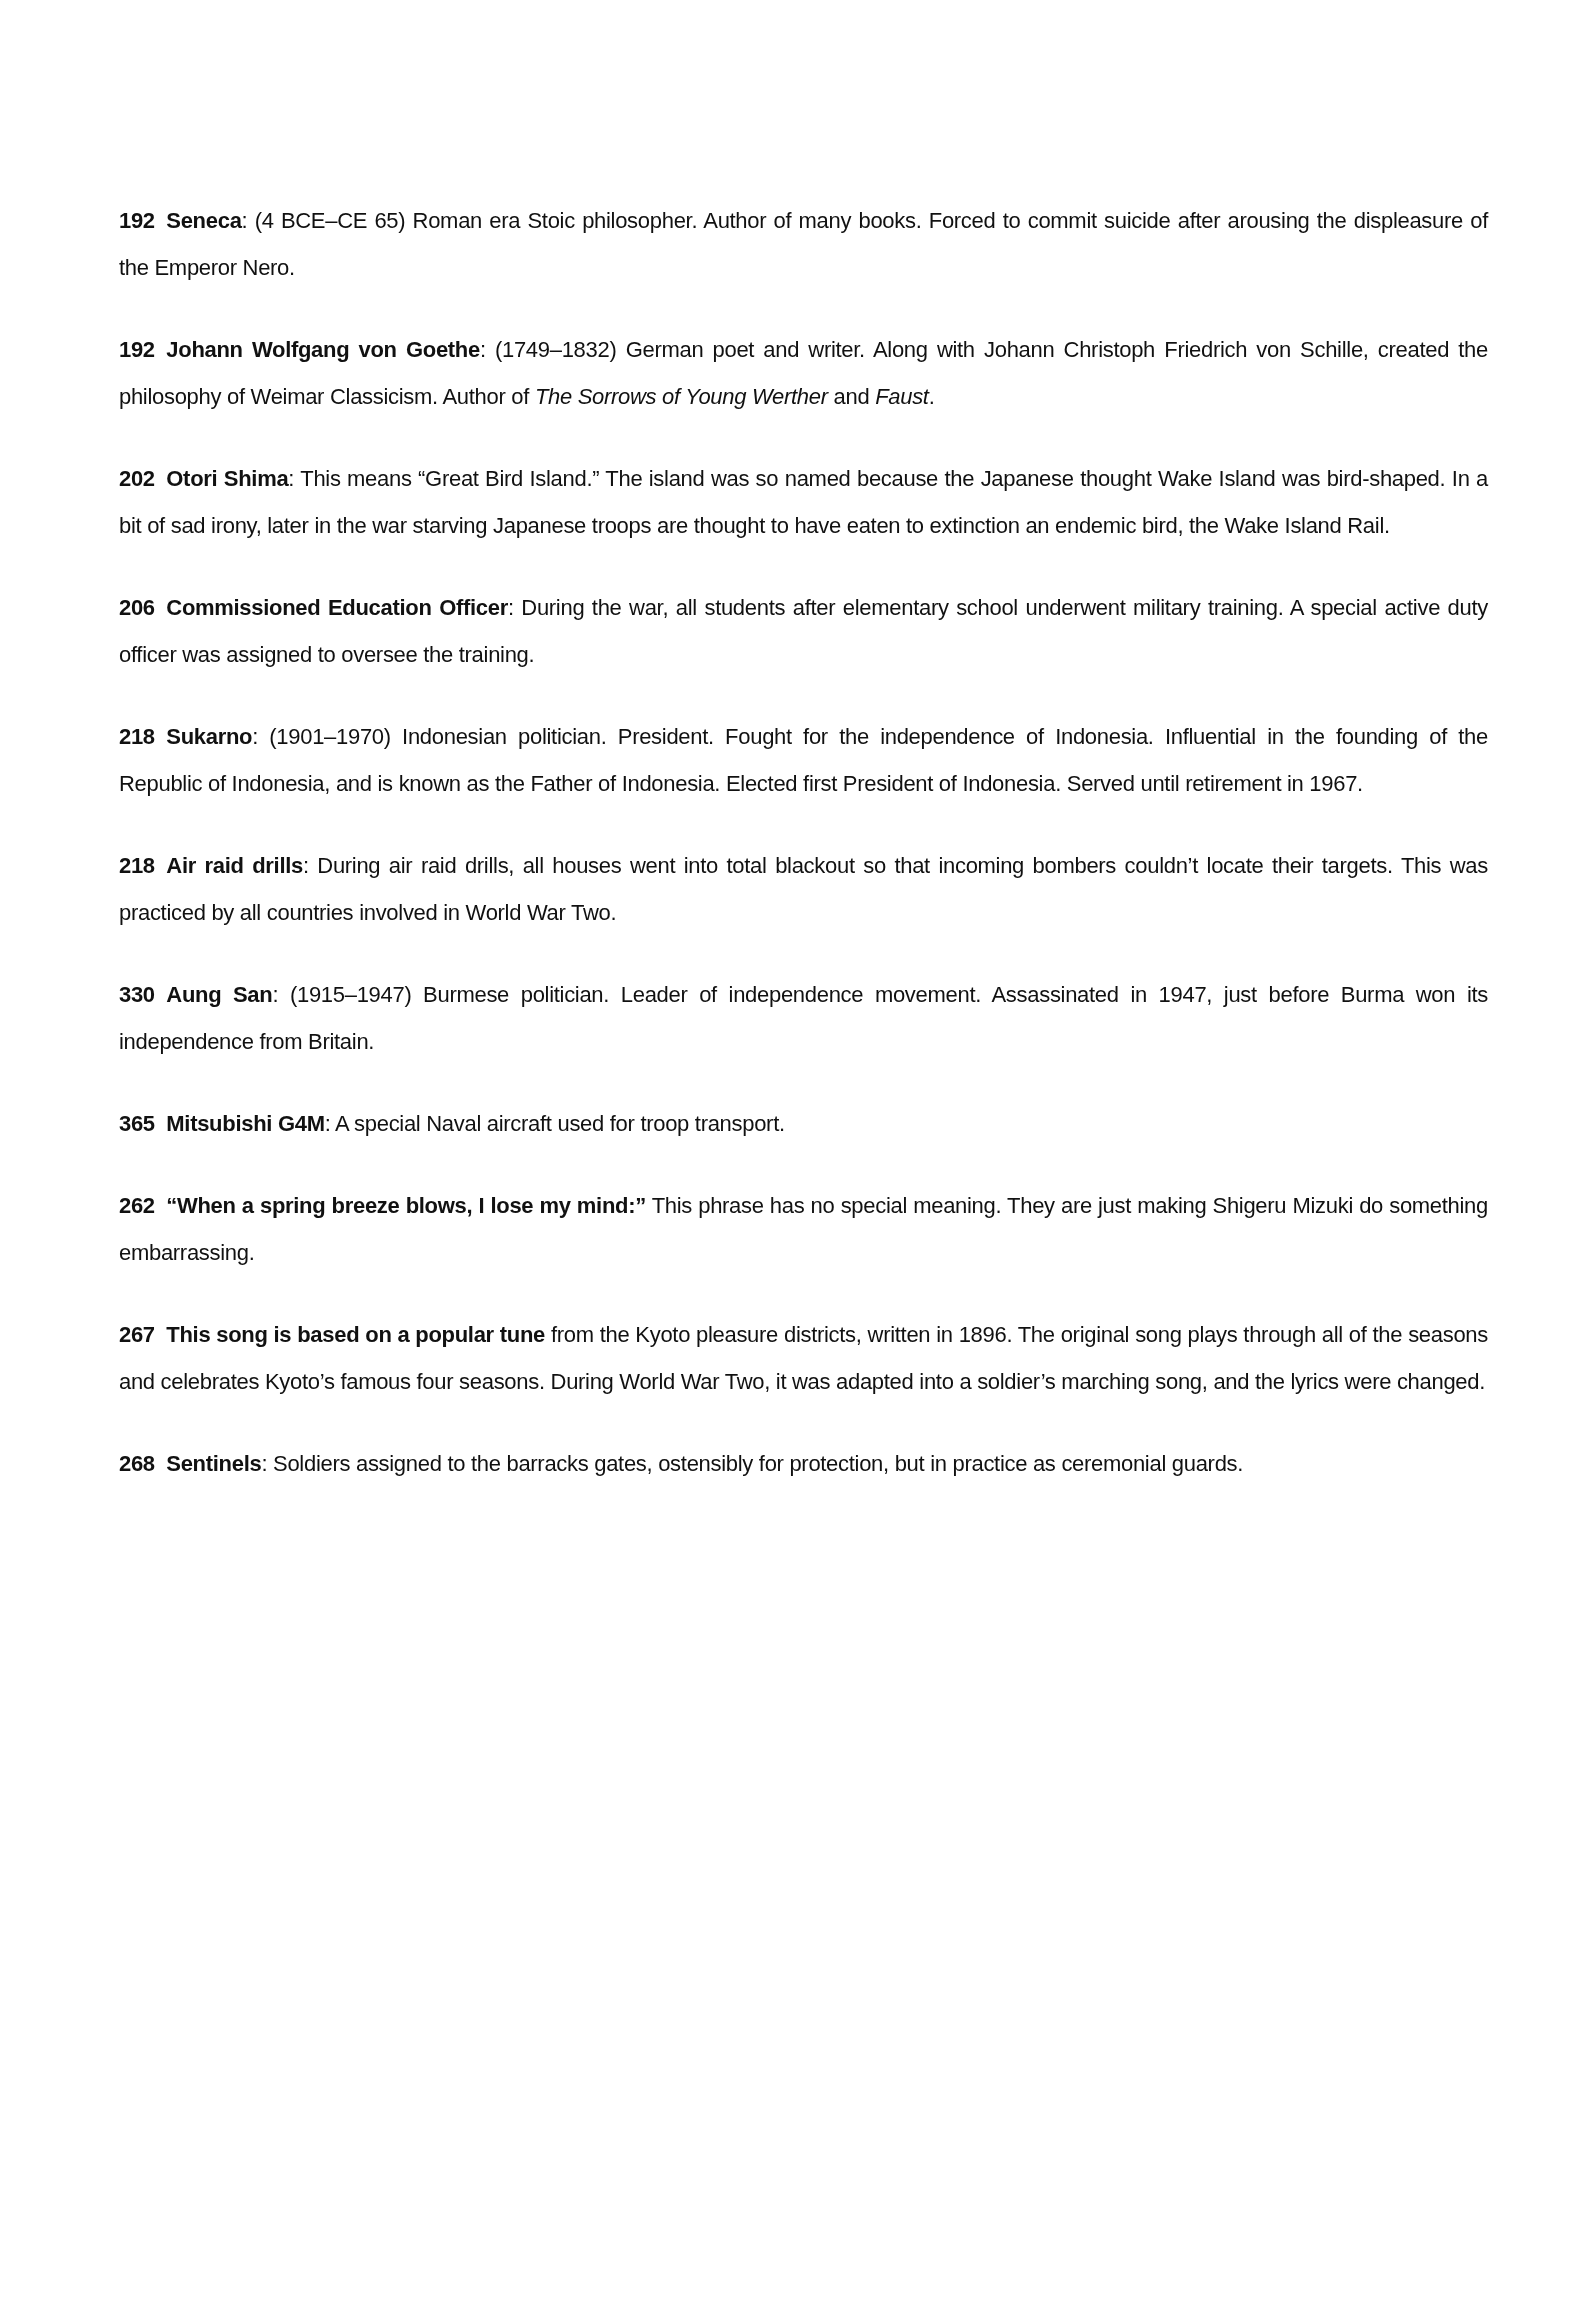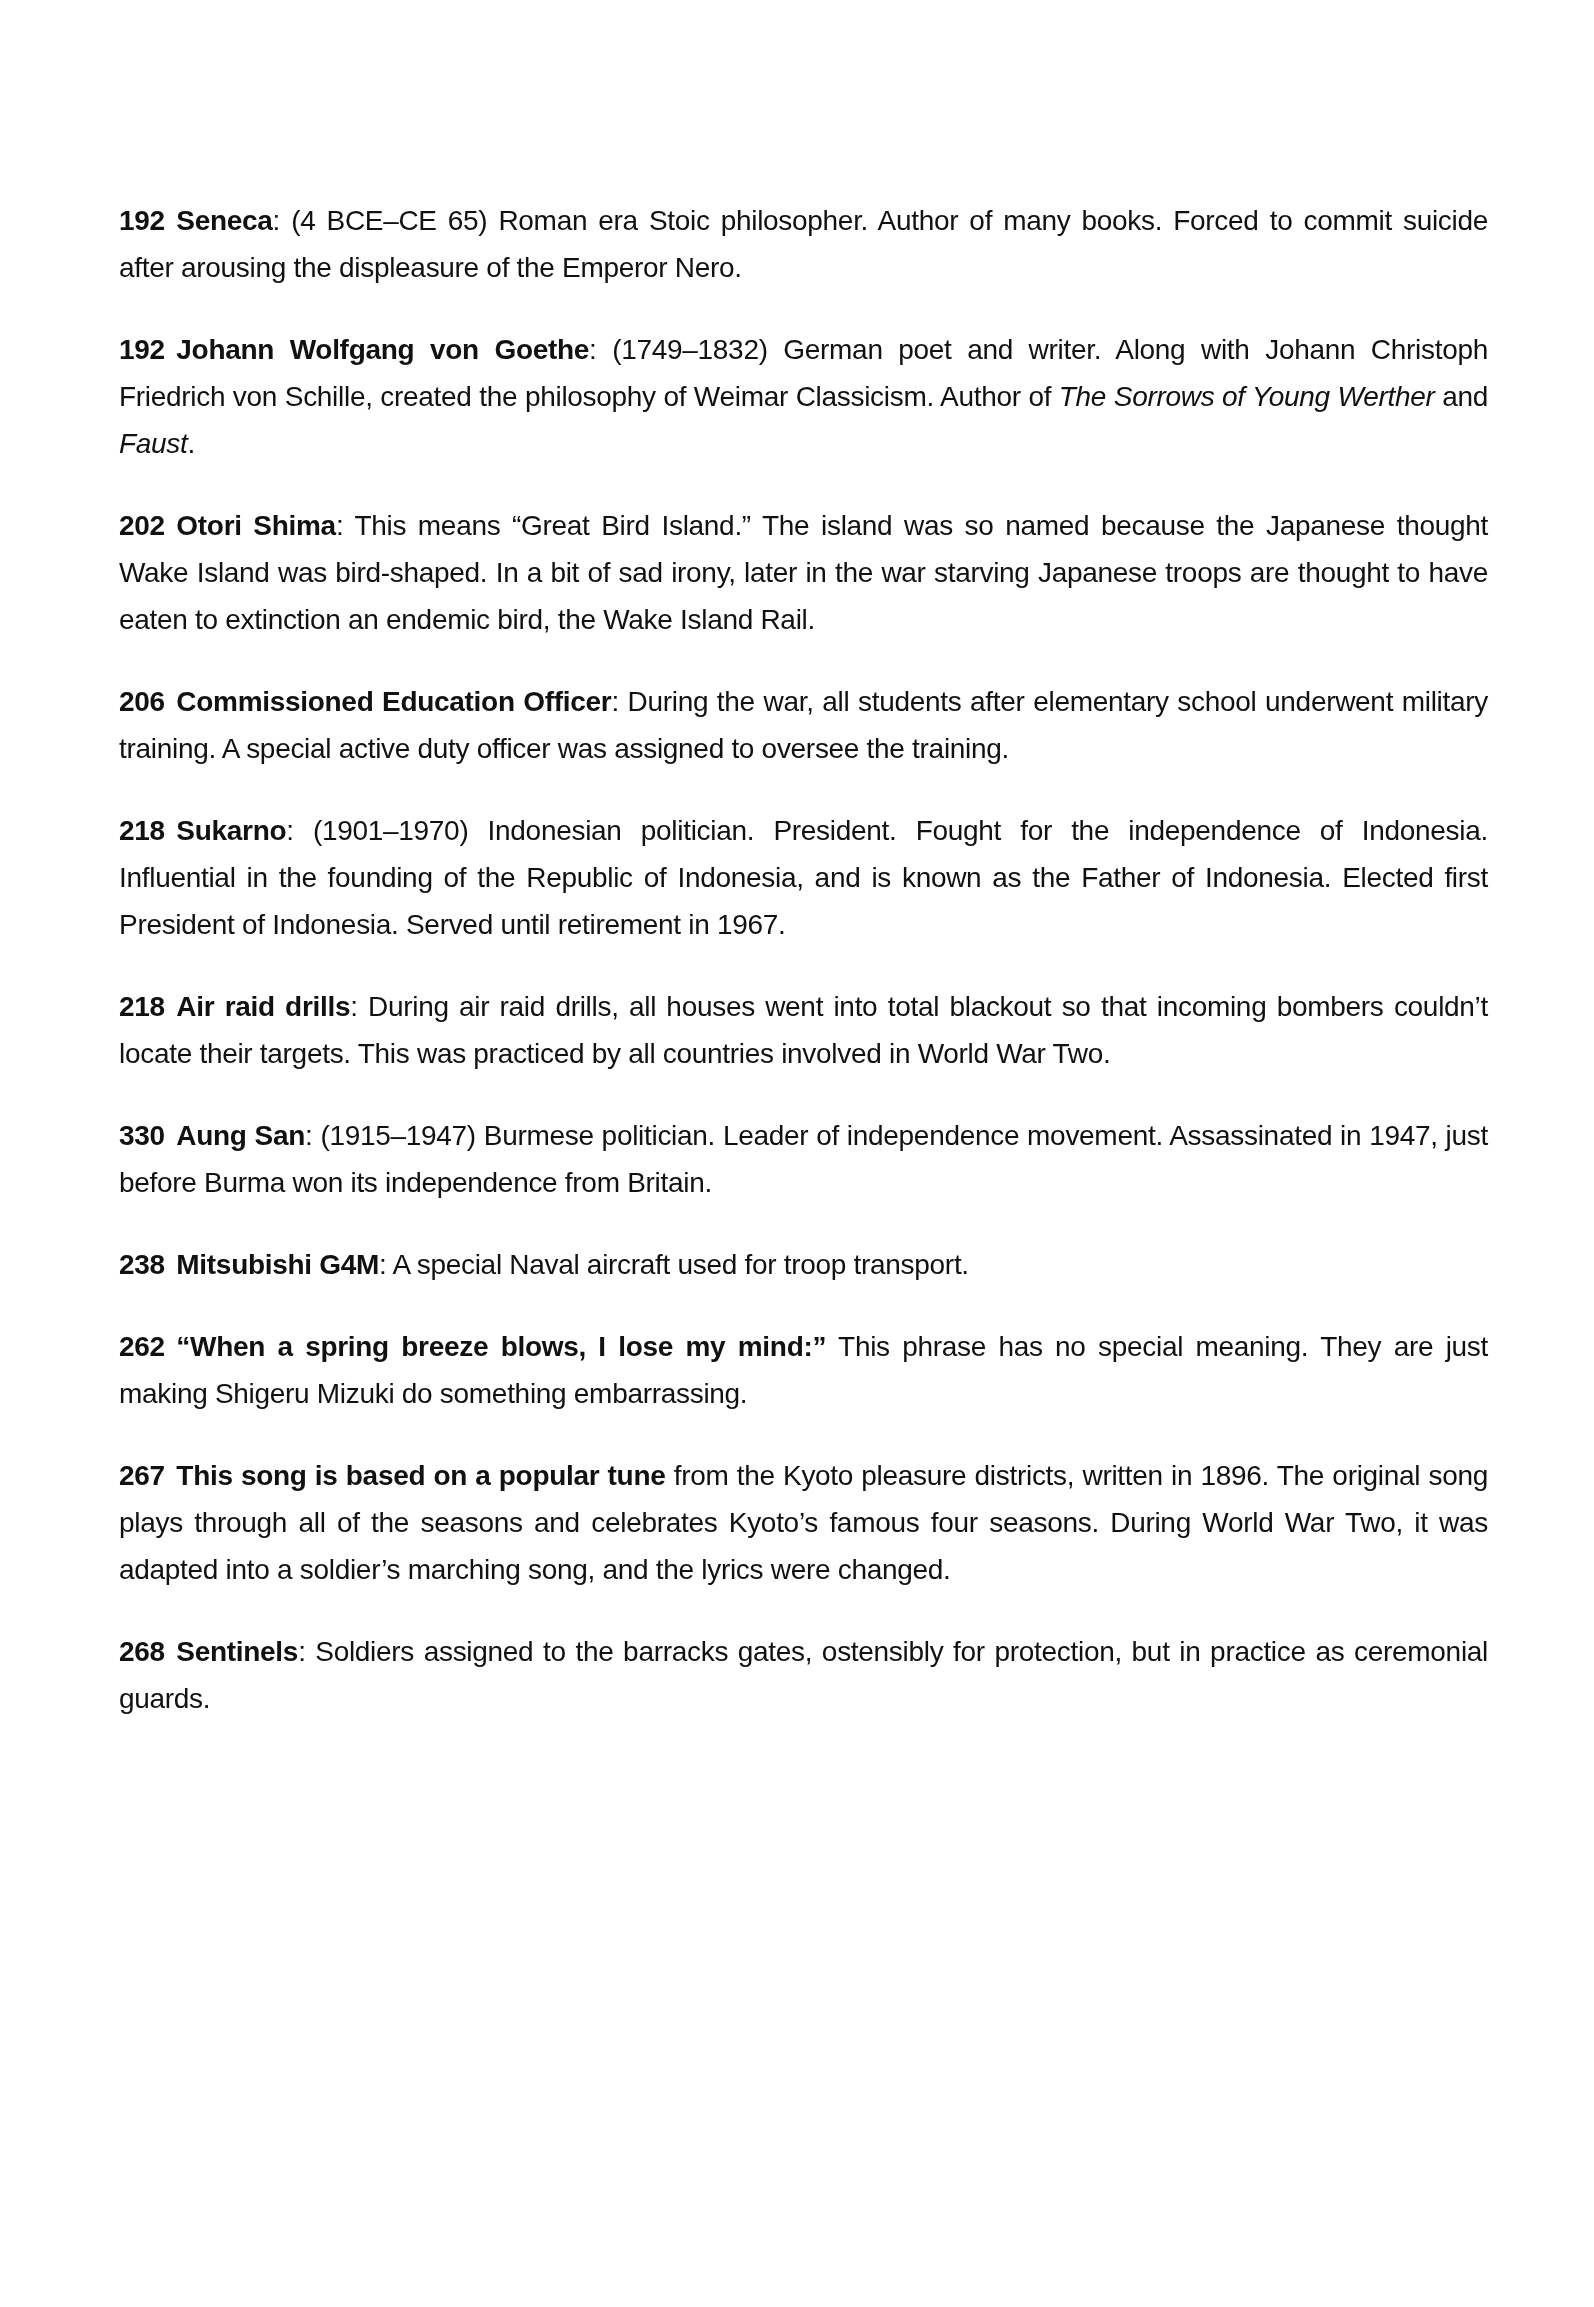--- a/index.html
+++ b/index.html
@@ -15,21 +15,21 @@
       color: #111111;
       font-family: "Liberation Sans", "DejaVu Sans", sans-serif;
     }
     .page {
       position: absolute;
       left: 119px;
       top: 197px;
       width: 1369px;
     }
     .note {
-      font-size: 28px;
+      font-size: 22px;
       line-height: 47px;
       text-align: justify;
       margin: 0 0 35px 0;
       letter-spacing: -0.3px;
       word-spacing: 0px;
     }
     .note .num {
       font-weight: bold;
       margin-right: 11.5px;
     }
@@ -70,21 +70,21 @@
     <span class="num">218</span><span class="term">Air raid drills</span><span>: During air raid drills, all houses went into total blackout so that incoming bombers couldn’t locate their targets. This was practiced by all countries involved in World War Two.</span>
   </p>
 
   <p class="note">
     <span class="num">330</span><span class="term">Aung San</span><span>: (1915–1947) Burmese politician. Leader of independence movement. Assassinated in 1947, just before Burma won its independence from Britain.</span>
   </p>
 
 
 
   <p class="note">
-    <span class="num">238</span><span class="term">Mitsubishi G4M</span><span>: A special Naval aircraft used for troop transport.</span>
+    <span class="num">365</span><span class="term">Mitsubishi G4M</span><span>: A special Naval aircraft used for troop transport.</span>
   </p>
 
   <p class="note">
     <span class="num">262</span><span class="term">“When a spring breeze blows, I lose my mind:”</span><span> This phrase has no special meaning. They are just making Shigeru Mizuki do something embarrassing.</span>
   </p>
 
   <p class="note">
     <span class="num">267</span><span class="term">This song is based on a popular tune</span><span> from the Kyoto pleasure districts, written in 1896. The original song plays through all of the seasons and celebrates Kyoto’s famous four seasons. During World War Two, it was adapted into a soldier’s marching song, and the lyrics were changed.</span>
   </p>
 

